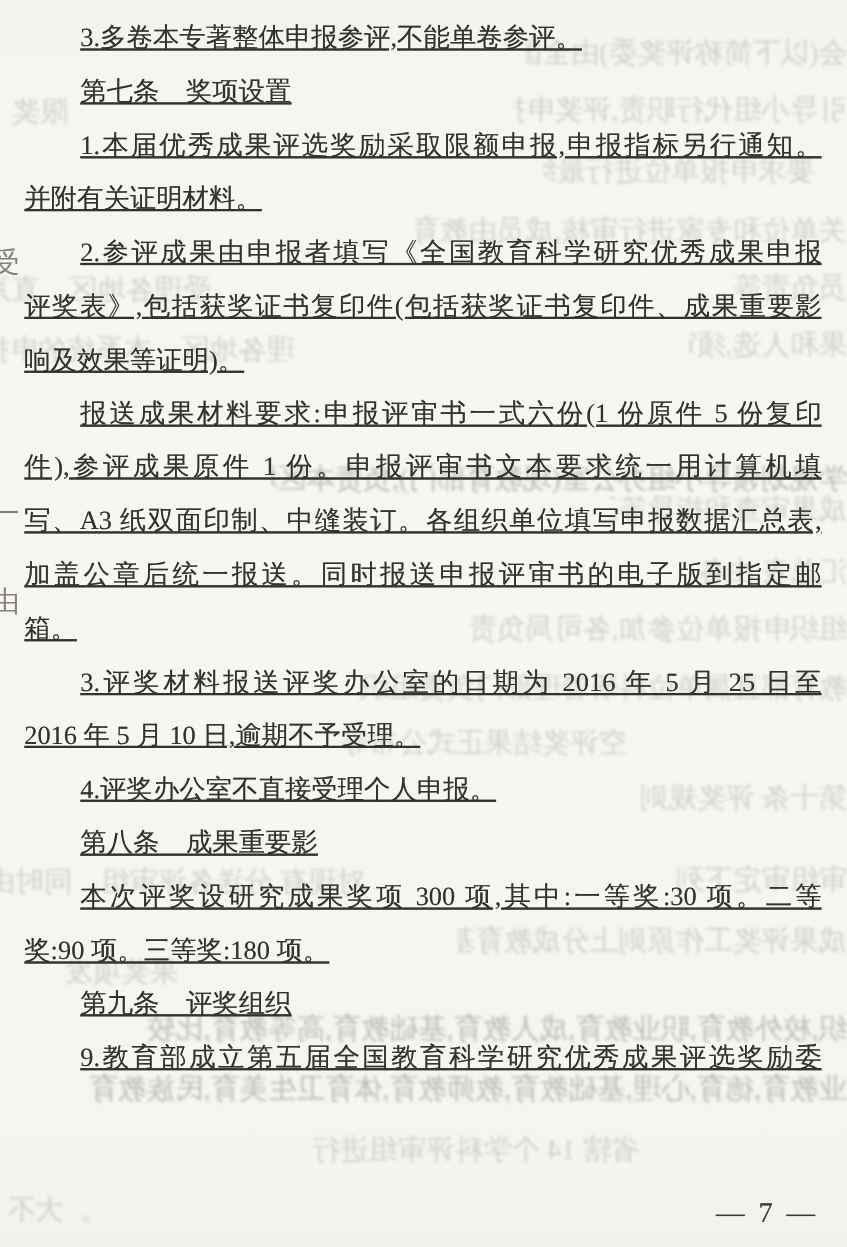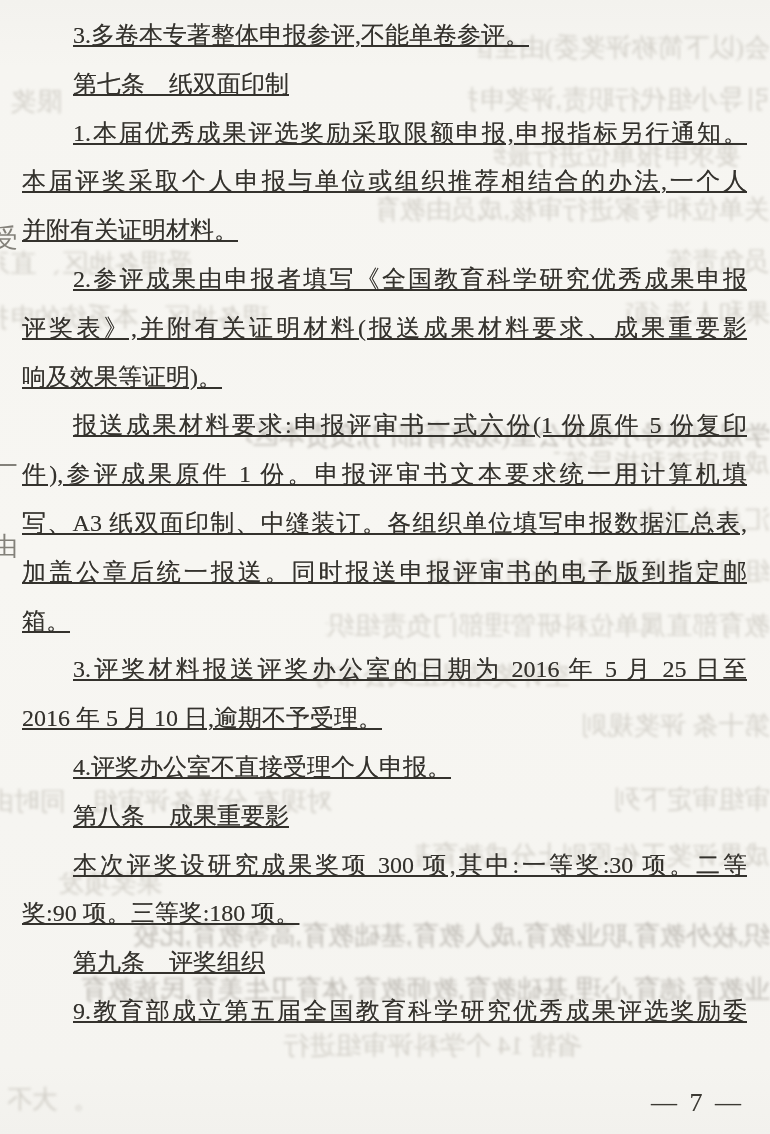--- a/index.html
+++ b/index.html
@@ -72,26 +72,25 @@
     <div class="bleed d2" style="top:974px;left:0px;width:770px;">业教育,德育,心理,基础教育,教师教育,体育卫生美育,民族教育</div>
     <div class="bleed" style="top:1030px;left:220px;width:362px;">省辖 14 个学科评审组进行</div>
     <div class="bleed" style="top:1084px;left:0px;width:84px;">。大不</div>
     <div class="edge-mark" style="top:224px;">受</div>
     <div class="edge-mark" style="top:452px;">一</div>
     <div class="edge-mark" style="top:532px;">由</div>
   </div>
 
   <div class="text-layer">
     <div class="line indent">3.多卷本专著整体申报参评,不能单卷参评。</div>
-    <div class="line indent">第七条　纸双面印制</div>
+    <div class="line indent">第七条　奖项设置</div>
     <div class="line indent fill">1.本届优秀成果评选奖励采取限额申报,申报指标另行通知。</div>
-    <div class="line fill">本届评奖采取个人申报与单位或组织推荐相结合的办法,一个人</div>
     <div class="line">并附有关证明材料。</div>
     <div class="line indent fill">2.参评成果由申报者填写《全国教育科学研究优秀成果申报</div>
-    <div class="line fill">评奖表》,并附有关证明材料(报送成果材料要求、成果重要影</div>
+    <div class="line fill">评奖表》,包括获奖证书复印件(包括获奖证书复印件、成果重要影</div>
     <div class="line">响及效果等证明)。</div>
     <div class="line indent fill">报送成果材料要求:申报评审书一式六份(1 份原件 5 份复印</div>
     <div class="line fill">件),参评成果原件 1 份。申报评审书文本要求统一用计算机填</div>
     <div class="line fill">写、A3 纸双面印制、中缝装订。各组织单位填写申报数据汇总表,</div>
     <div class="line fill">加盖公章后统一报送。同时报送申报评审书的电子版到指定邮</div>
     <div class="line">箱。</div>
     <div class="line indent fill">3.评奖材料报送评奖办公室的日期为 2016 年 5 月 25 日至</div>
     <div class="line">2016 年 5 月 10 日,逾期不予受理。</div>
     <div class="line indent">4.评奖办公室不直接受理个人申报。</div>
     <div class="line indent">第八条　成果重要影</div>

